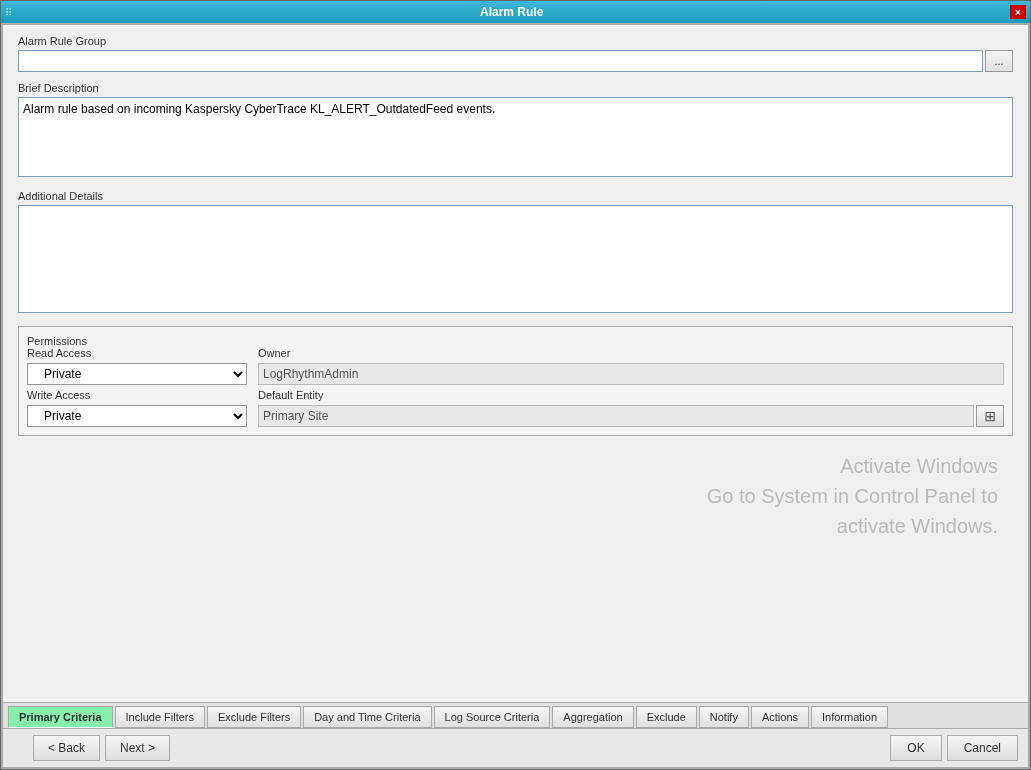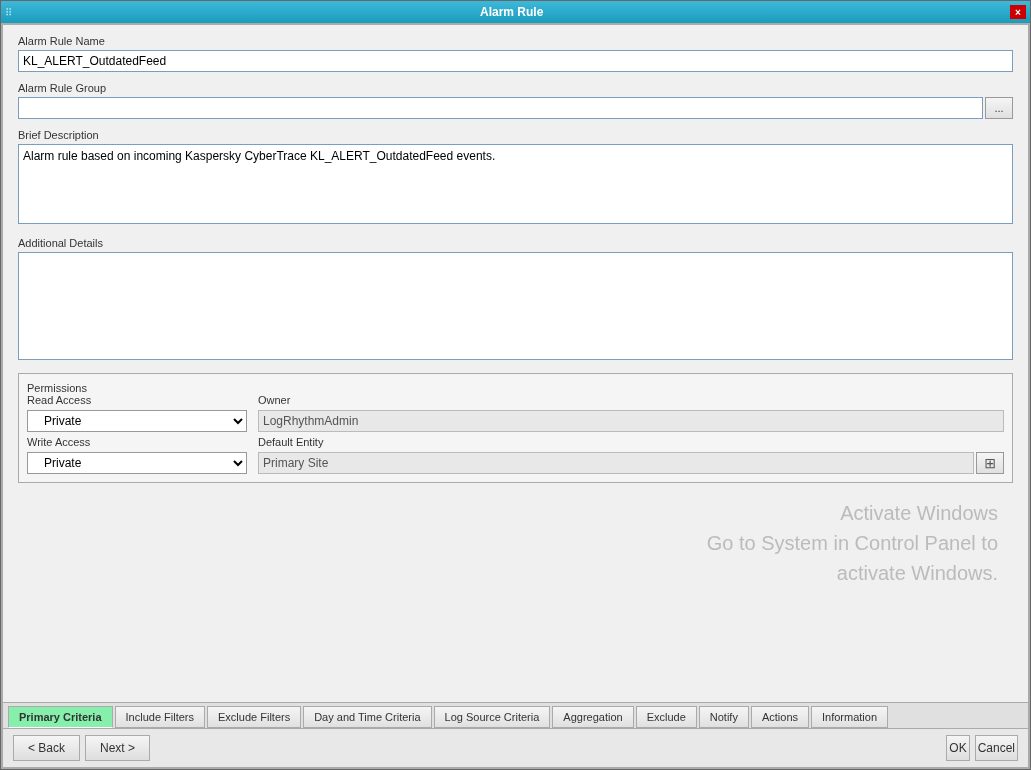--- a/index.html
+++ b/index.html
@@ -259,20 +259,21 @@
       padding: 6px 10px;
       display: flex;
       align-items: center;
       justify-content: space-between;
       flex-shrink: 0;
     }
 
     .button-bar-left {
       display: flex;
       gap: 5px;
+      margin-left: 20px;
     }
 
     .button-bar-right {
       display: flex;
       gap: 5px;
     }
 
     .nav-btn {
       height: 26px;
       padding: 0 14px;
@@ -283,21 +284,21 @@
       color: #333;
     }
 
     .nav-btn:disabled {
       color: #aaa;
       cursor: default;
     }
 
     .action-btn {
       height: 26px;
-      padding: 0 2px;
+      padding: 0 16px;
       border: 1px solid #aaa;
       background: linear-gradient(to bottom, #f5f5f5, #dedede);
       cursor: pointer;
       font-size: 12px;
       color: #333;
     }
   </style>
 </head>
 <body>
 
@@ -307,24 +308,20 @@
     <div class="title-bar-grip">
       <span class="grip-dots">⠿</span>
     </div>
     <span class="title-bar-text">Alarm Rule</span>
     <button class="close-btn">×</button>
   </div>
 
   <div class="window-body">
     <div class="content-area">
 
-      <div class="form-group">
-        <label class="form-label">Alarm Rule Name</label>
-        <input class="form-input" type="text" value="KL_ALERT_OutdatedFeed" style="">
-      </div>
 
       <div class="form-group">
         <label class="form-label">Alarm Rule Group</label>
         <div class="form-input-with-btn">
           <input class="form-input" type="text" value="" style="">
           <button class="browse-btn">...</button>
         </div>
       </div>
 
       <div class="form-group">

